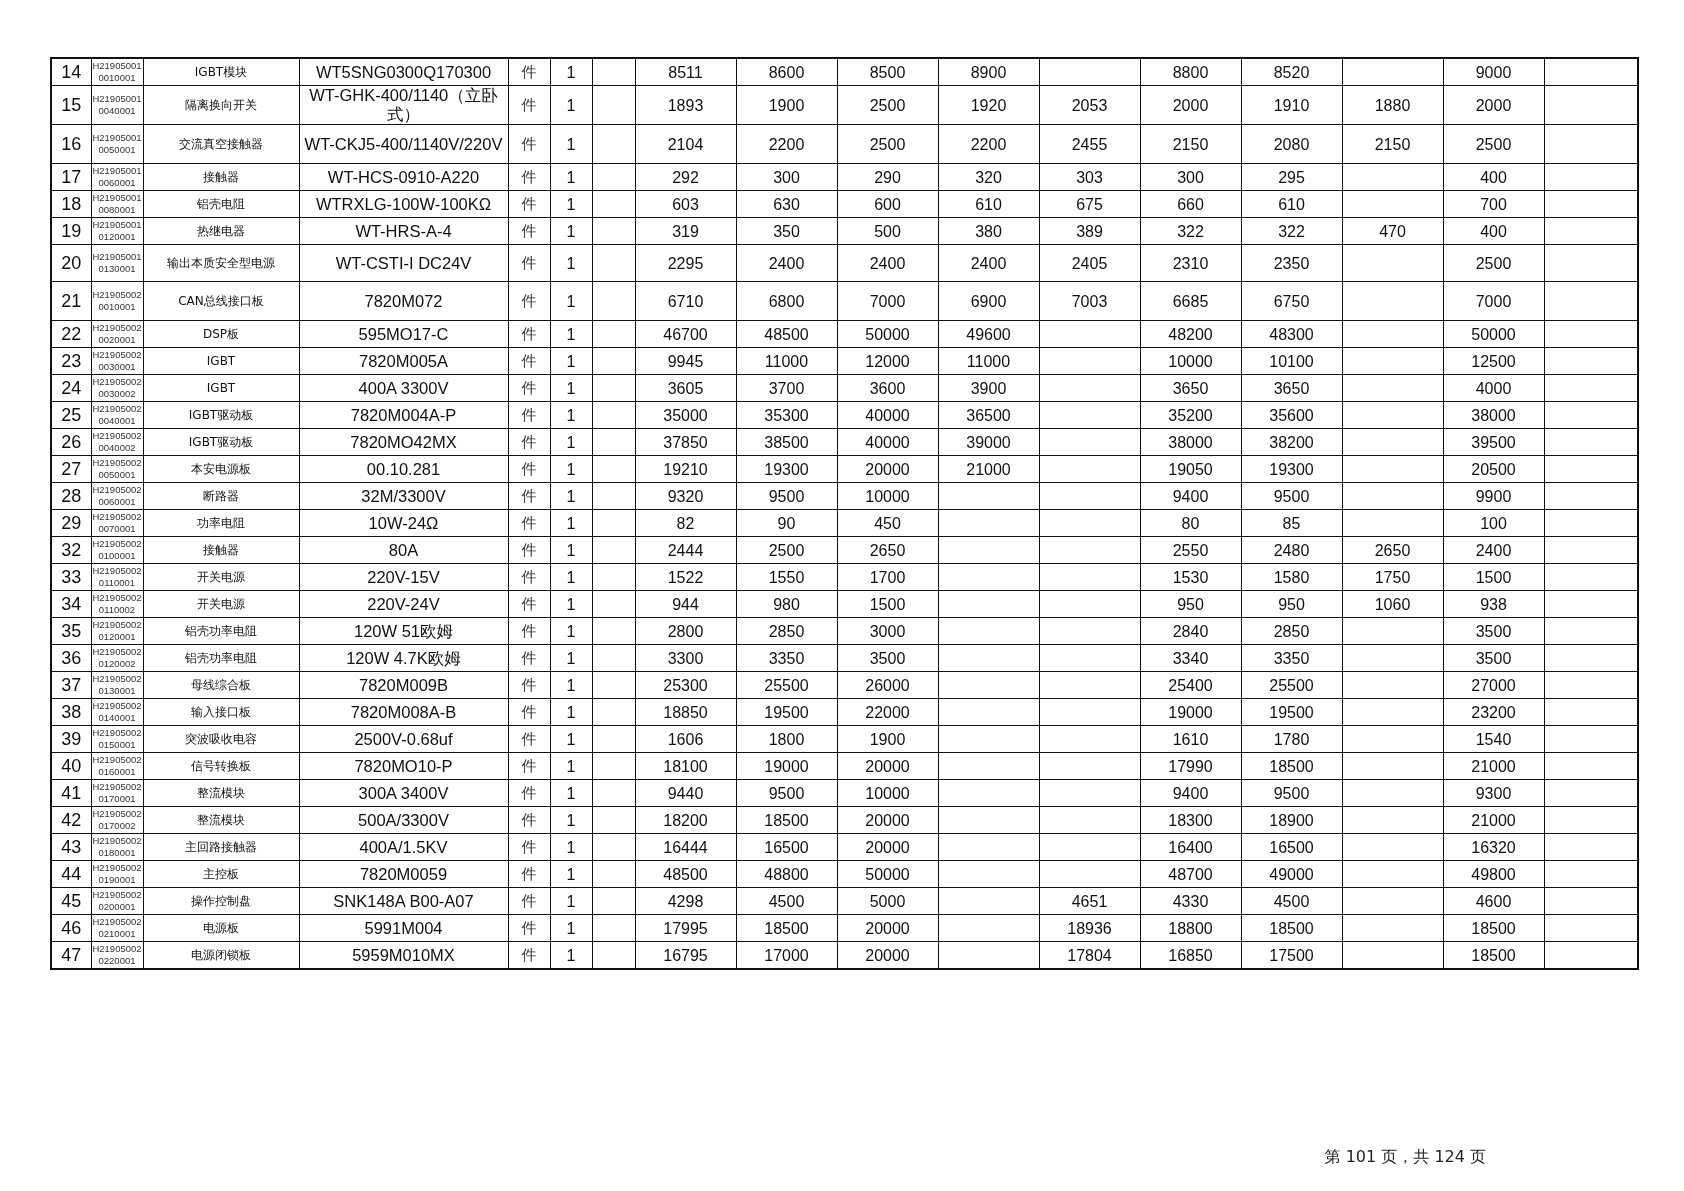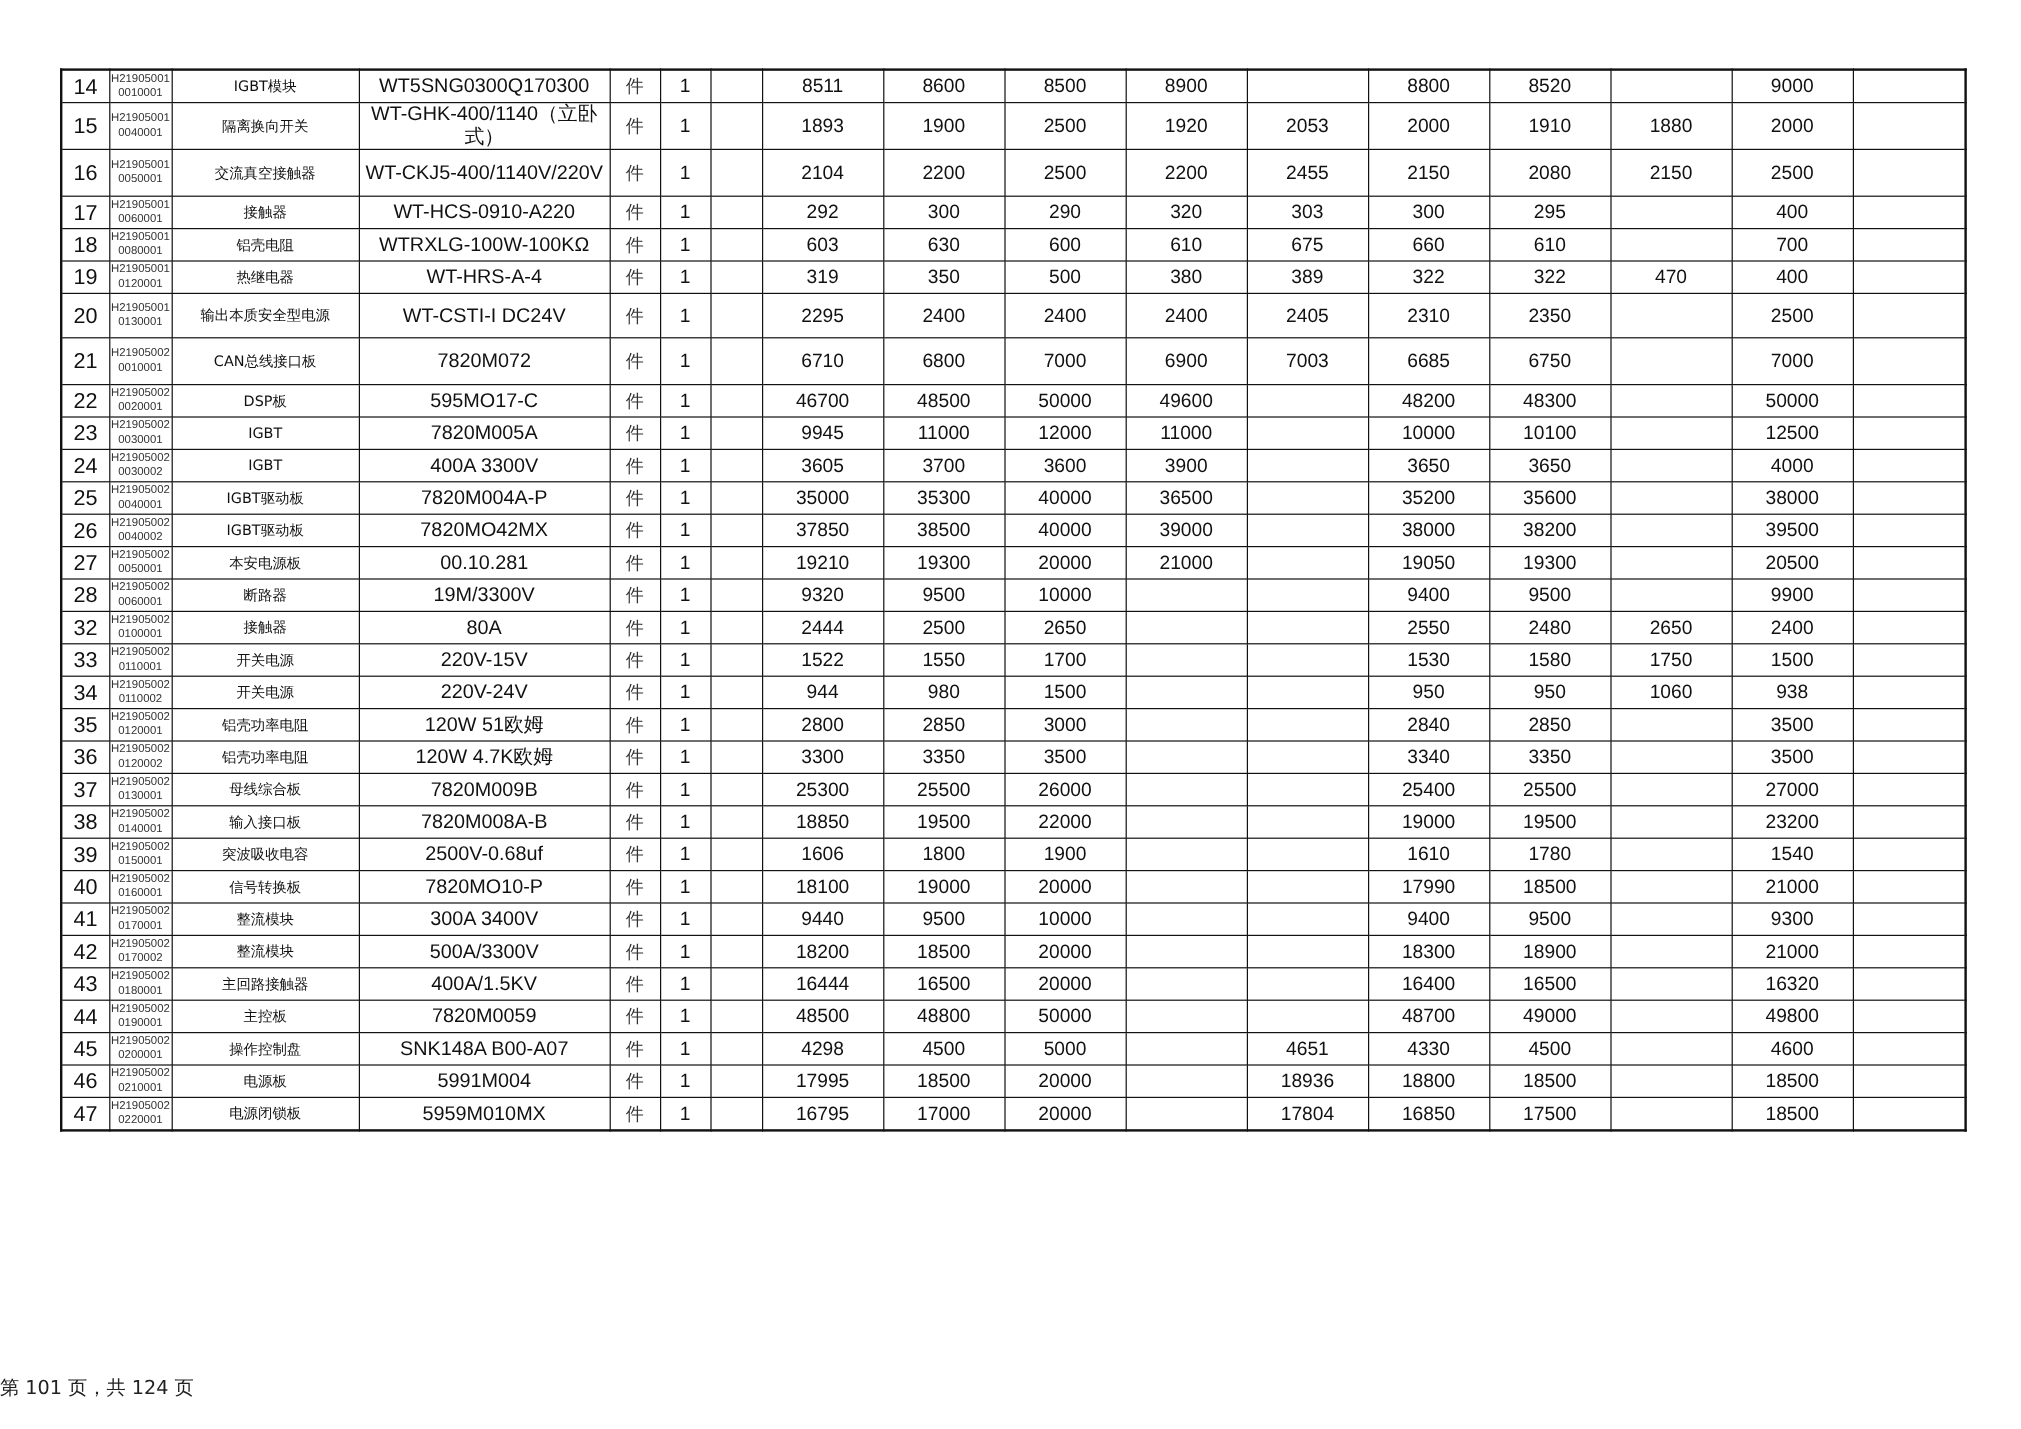--- a/index.html
+++ b/index.html
@@ -47,21 +47,21 @@
     #sheet td.unit { font-family: "DejaVu Sans", sans-serif; font-size: 15px; color: #333; }
     #sheet td.num { font-size: 16px; }
     #sheet tr.h29 td { height: 26px; }
     #sheet tr.h38 td { height: 36px; }
     #sheet tr.h40 td { height: 38px; }
     .footer {
       position: absolute;
       left: 0;
       width: 1486px;
       top: 1147px;
-      text-align: left;
+      text-align: right;
       font-size: 16px;
       font-family: "DejaVu Sans", sans-serif;
       color: #222;
     }
   </style>
 </head>
 <body>
 
 <table id="sheet">
   <colgroup>
@@ -392,33 +392,55 @@
         <td class="num">20500</td>
         <td class="num"></td>
       </tr>
       <tr class="h29">
         <td class="idx">28</td>
         <td class="code">
           <div>H21905002</div>
           <div>0060001</div>
         </td>
         <td class="name">断路器</td>
-        <td class="model">19M/3300V</td>
+        <td class="model">32M/3300V</td>
         <td class="unit">件</td>
         <td class="num">1</td>
         <td class="num"></td>
         <td class="num">9320</td>
         <td class="num">9500</td>
         <td class="num">10000</td>
         <td class="num"></td>
         <td class="num"></td>
         <td class="num">9400</td>
         <td class="num">9500</td>
         <td class="num"></td>
         <td class="num">9900</td>
+        <td class="num"></td>
+      </tr>
+      <tr class="h29">
+        <td class="idx">29</td>
+        <td class="code">
+          <div>H21905002</div>
+          <div>0070001</div>
+        </td>
+        <td class="name">功率电阻</td>
+        <td class="model">10W-24Ω</td>
+        <td class="unit">件</td>
+        <td class="num">1</td>
+        <td class="num"></td>
+        <td class="num">82</td>
+        <td class="num">90</td>
+        <td class="num">450</td>
+        <td class="num"></td>
+        <td class="num"></td>
+        <td class="num">80</td>
+        <td class="num">85</td>
+        <td class="num"></td>
+        <td class="num">100</td>
         <td class="num"></td>
       </tr>
       <tr class="h29">
         <td class="idx">32</td>
         <td class="code">
           <div>H21905002</div>
           <div>0100001</div>
         </td>
         <td class="name">接触器</td>
         <td class="model">80A</td>

